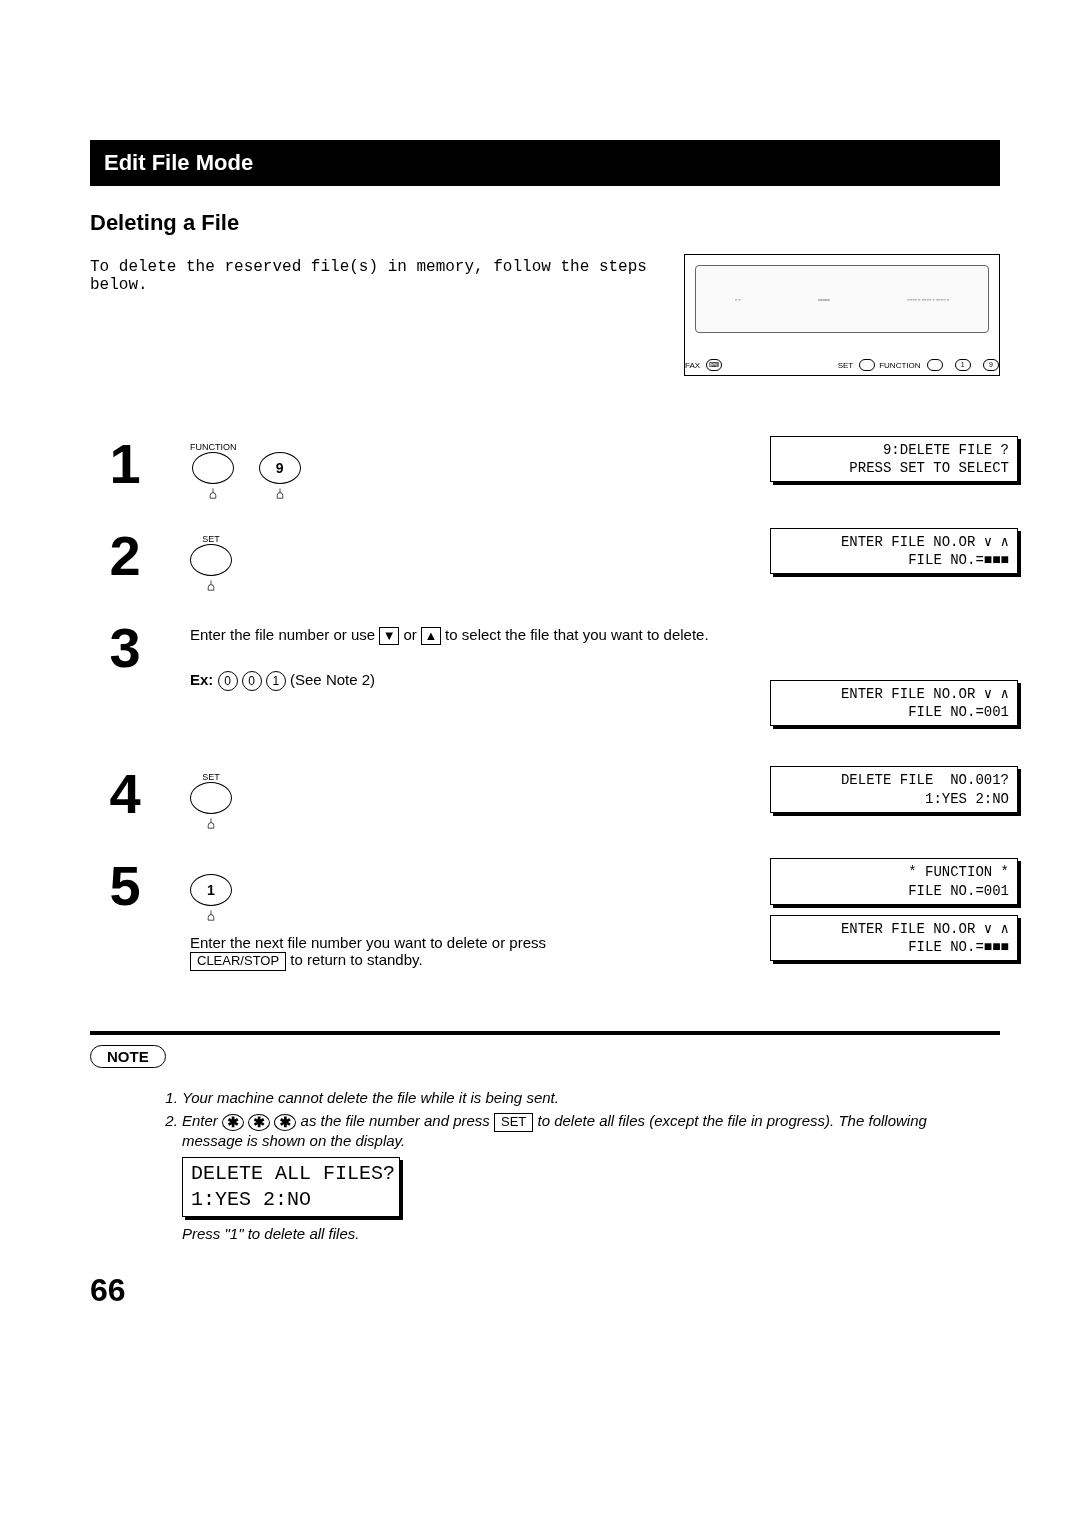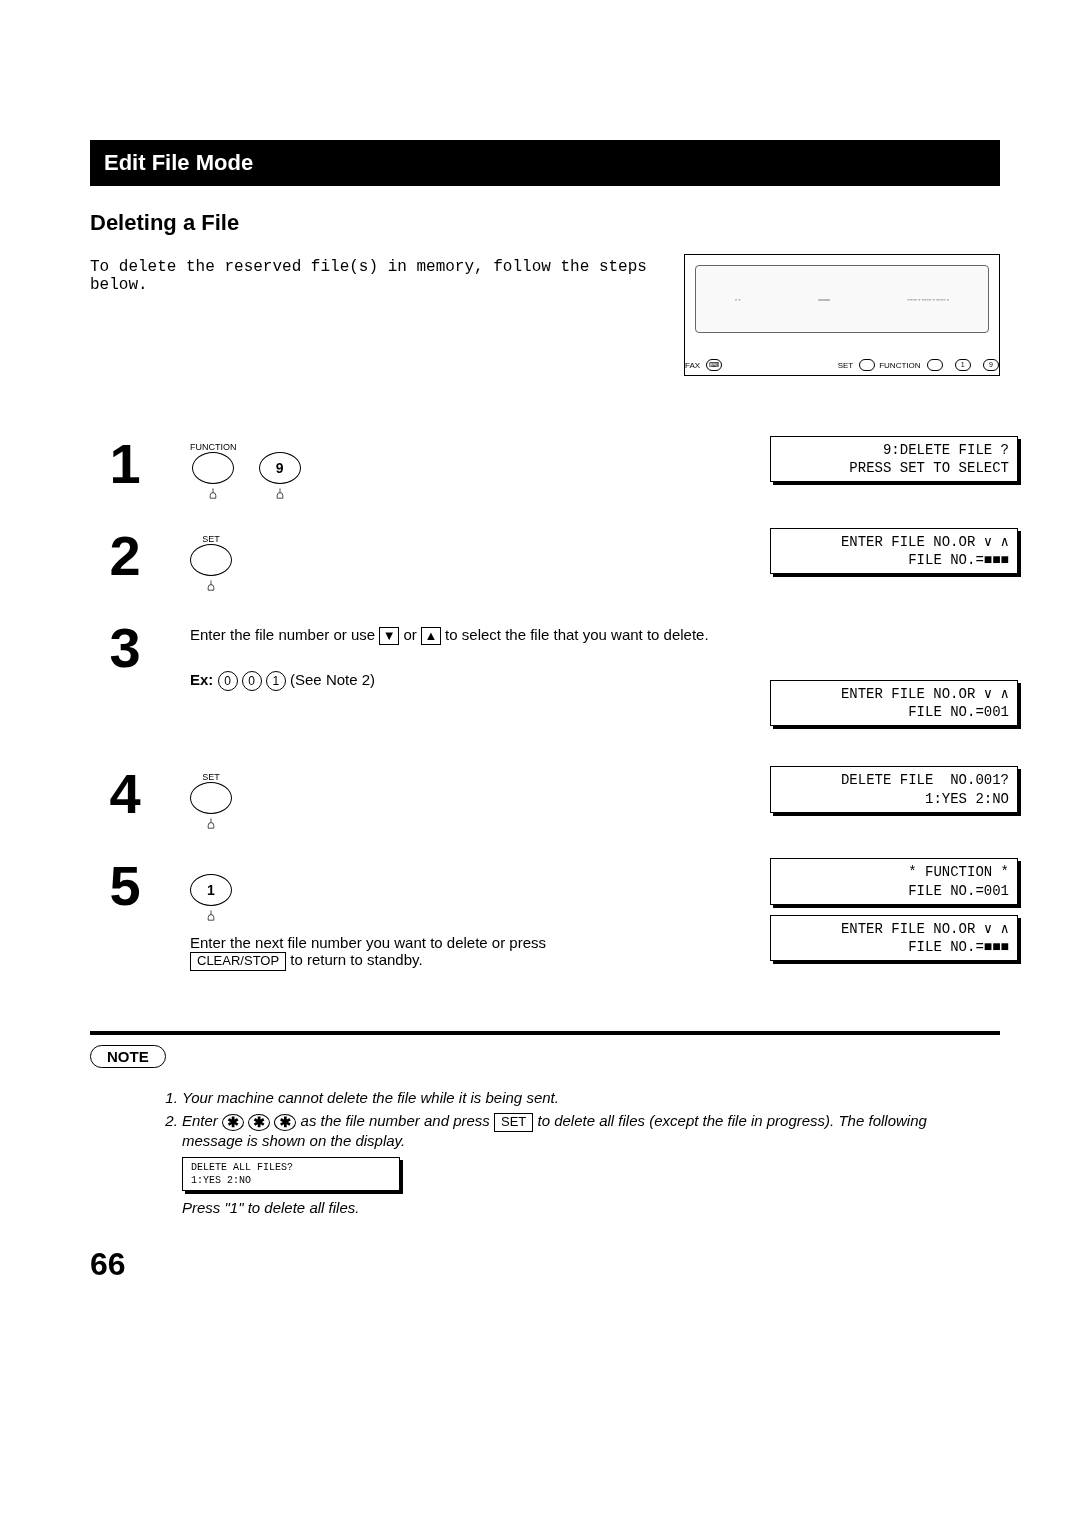--- a/index.html
+++ b/index.html
@@ -191,21 +191,21 @@
       font-size: 15px;
       padding-left: 80px;
       margin: 12px;
     }
     .note-list li { margin-bottom: 6px; }
     .lcd-small {
       width: 200px;
       border: 1px solid #000;
       box-shadow: 3px 3px 0 #000;
       font-family: "Courier New", monospace;
-      font-size: 10px;
+      font-size: 20px;
       font-style: normal;
       padding: 3px 8px;
       line-height: 1.3;
       white-space: pre;
       margin: 8px 0;
     }
     .circled-star {
       display: inline-flex;
       width: 20px;
       height: 15px;

